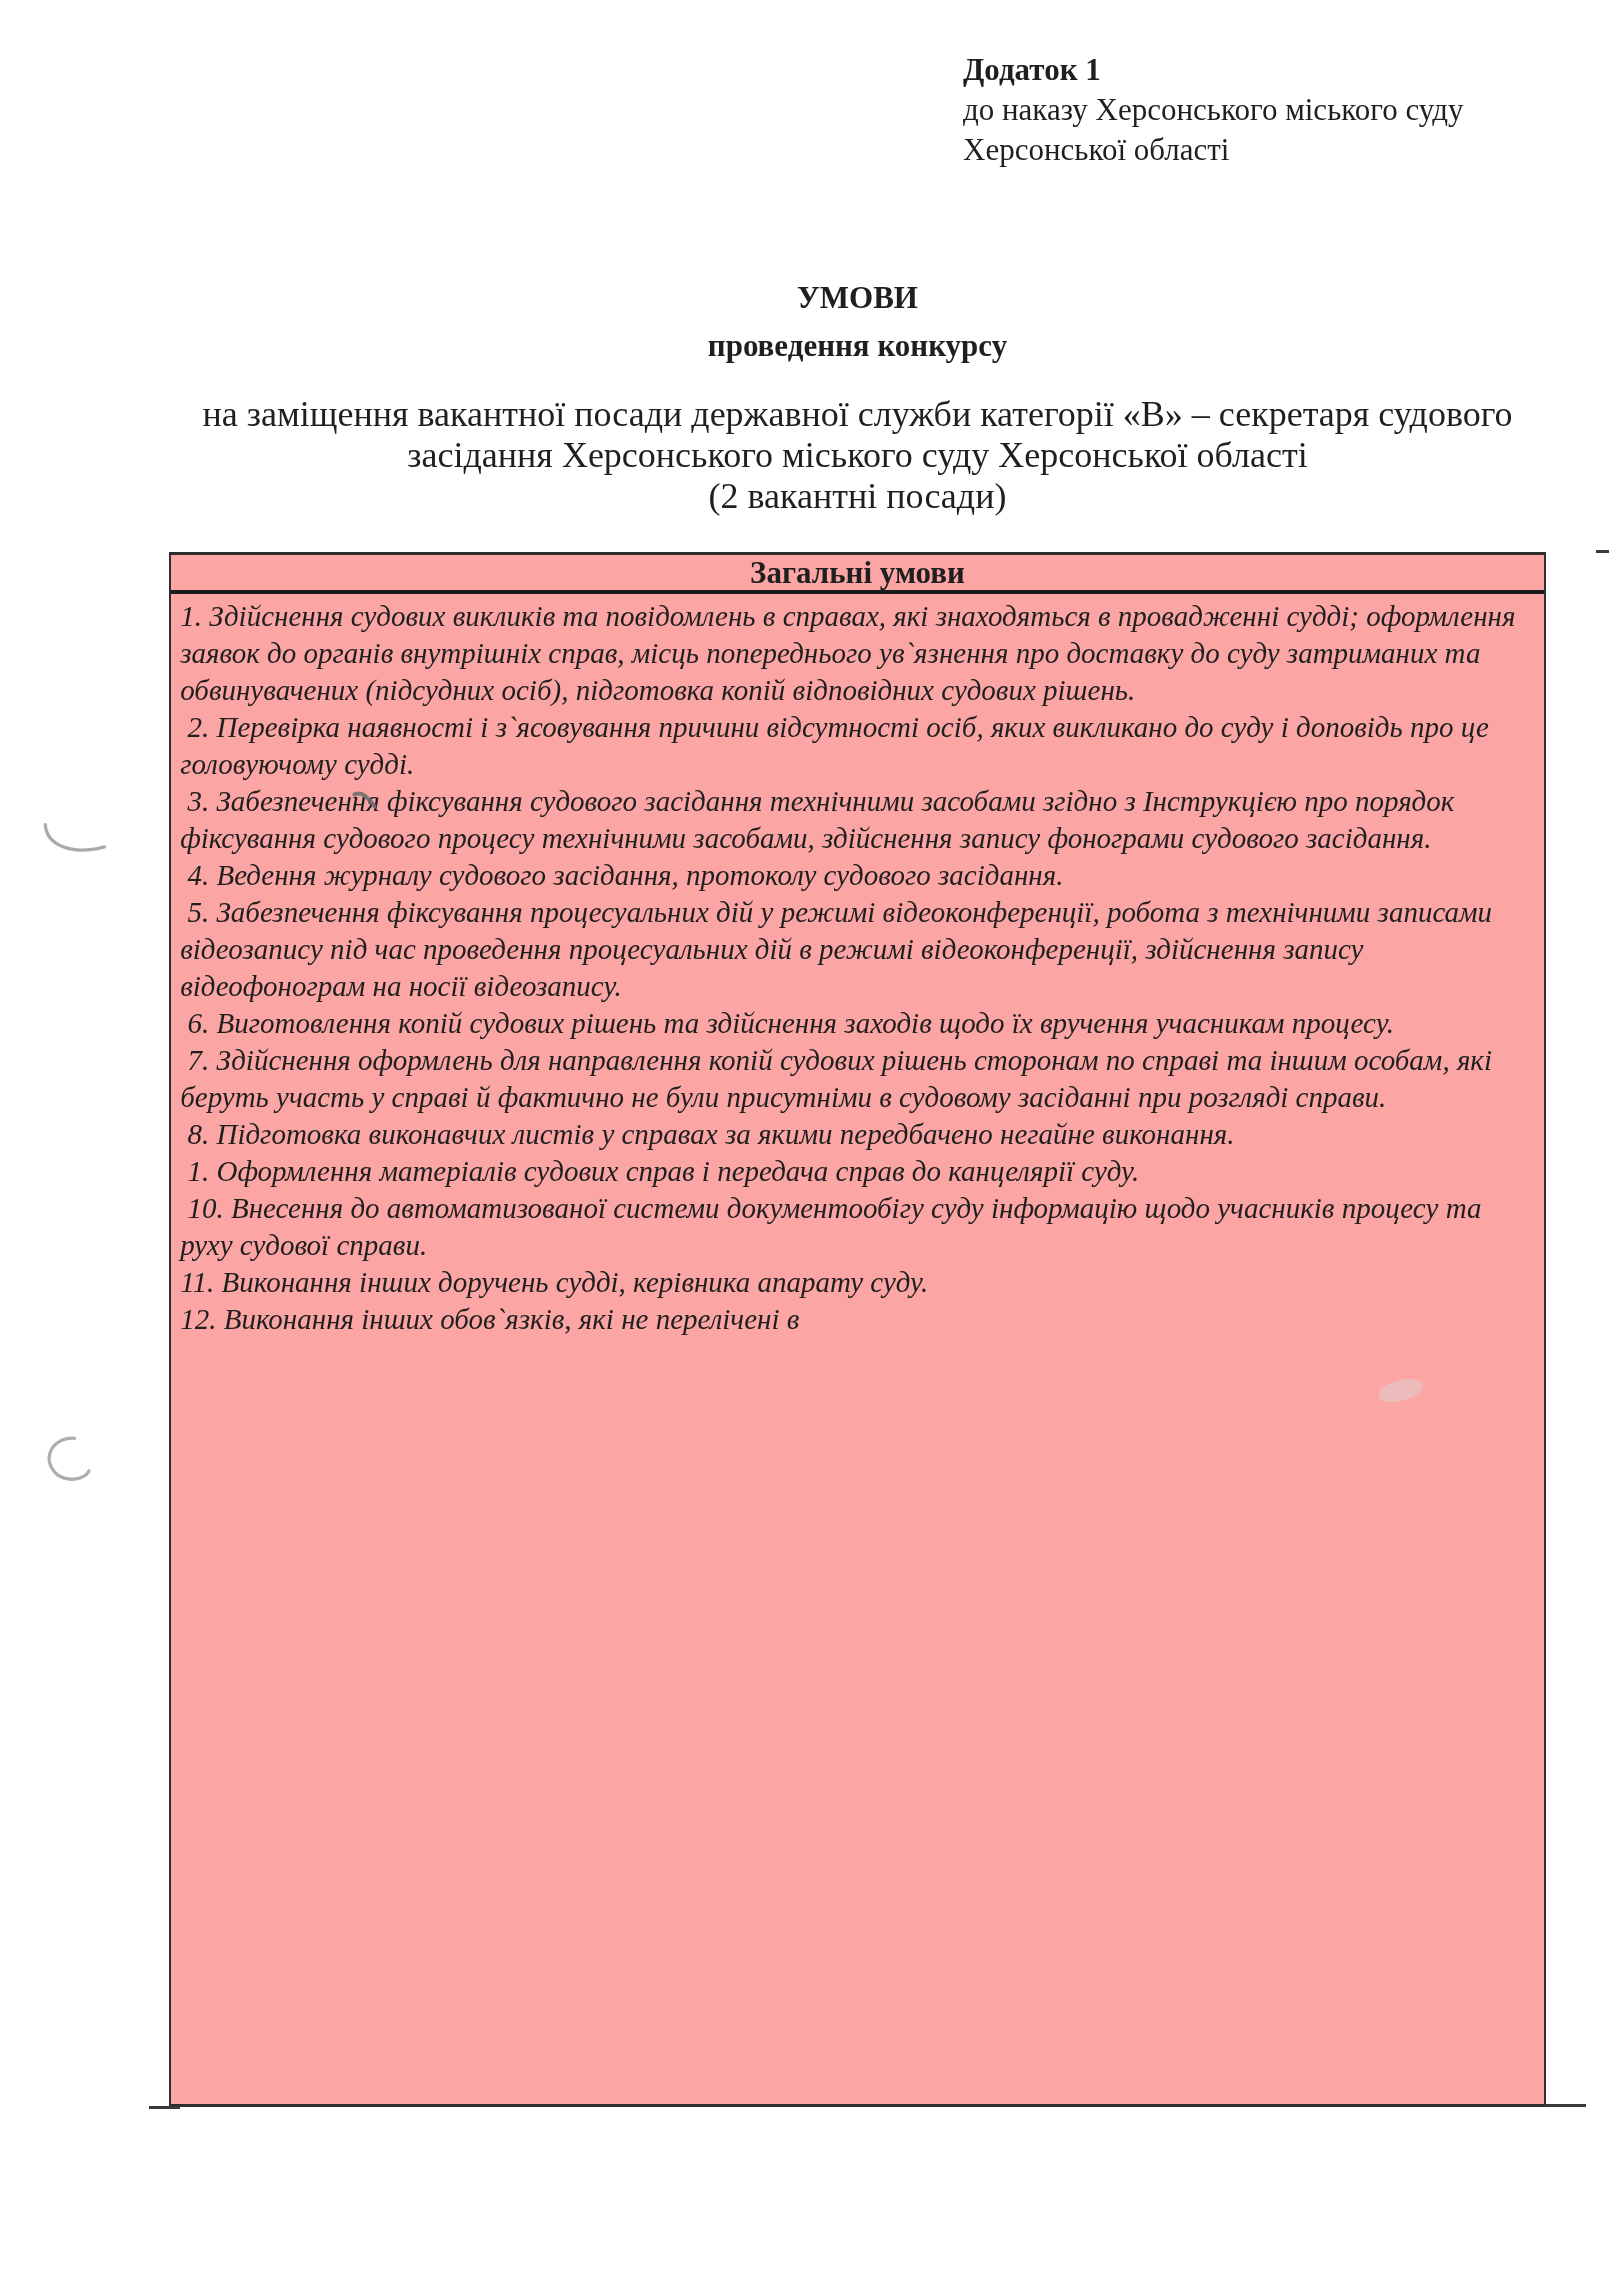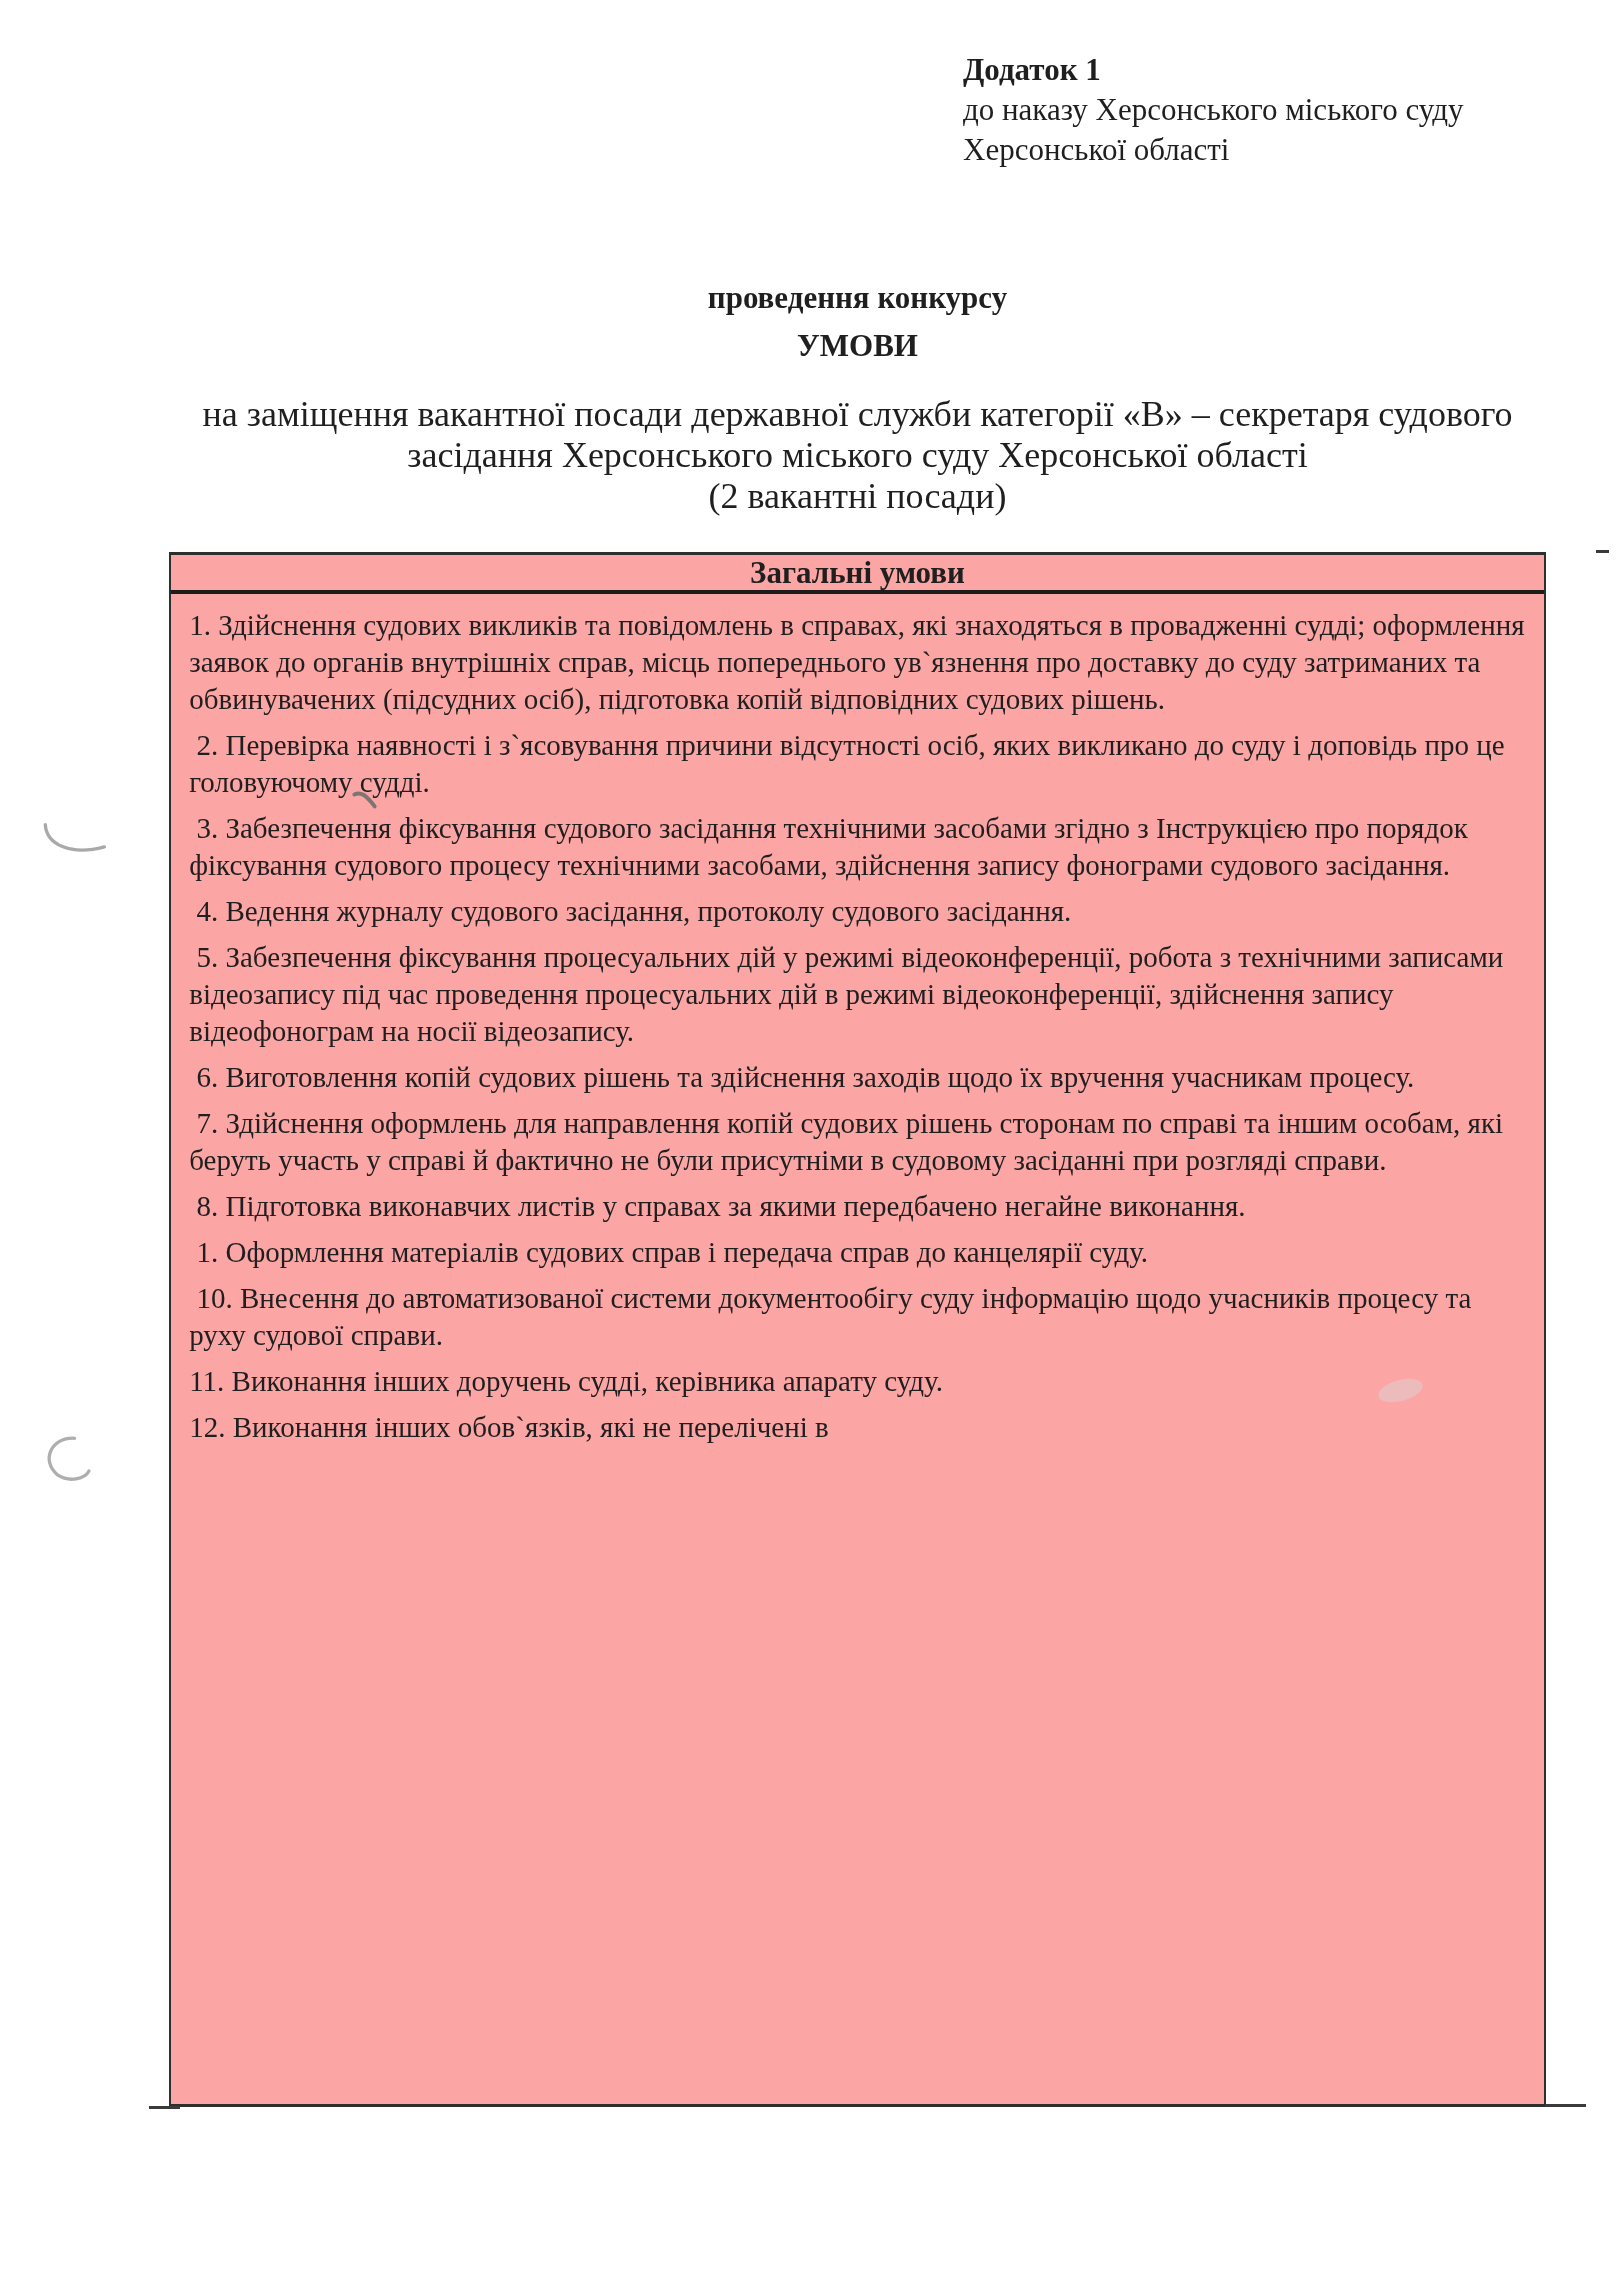--- a/index.html
+++ b/index.html
@@ -60,40 +60,40 @@
     padding-left:2.6px;
     font-weight:bold;font-size:31px;
   }
   .cell-right{
     box-sizing:border-box;
     flex:1 1 auto;
     padding:3.9px 5.2px 0 9.2px;
     font-size:29px;line-height:37px;
     overflow:hidden;
   }
-  .duty{white-space:pre-wrap;margin:9px;}
+  .duty{white-space:pre-wrap;margin:0;font-style:italic;}
 
   
   .artifact{position:absolute;pointer-events:none;}
   .dash{position:absolute;background:#3a3a3a;}
 </style>
 </head>
 <body>
 
 <div class="sheet">
 
   <div class="header-block">
     <div class="b">Додаток 1</div>
     <div>до наказу Херсонського міського суду</div>
     <div>Херсонської області</div>
   </div>
 
   <div class="title-block">
+    <div>УМОВИ</div>
     <div>проведення конкурсу</div>
-    <div>УМОВИ</div>
   </div>
 
   <div class="intro-block">
     <div>на заміщення вакантної посади державної служби категорії «В» – секретаря судового</div>
     <div>засідання Херсонського міського суду Херсонської області</div>
     <div>(2 вакантні посади)</div>
   </div>
 
   <div class="cond-table">
     <div class="t-header">Загальні умови</div>

